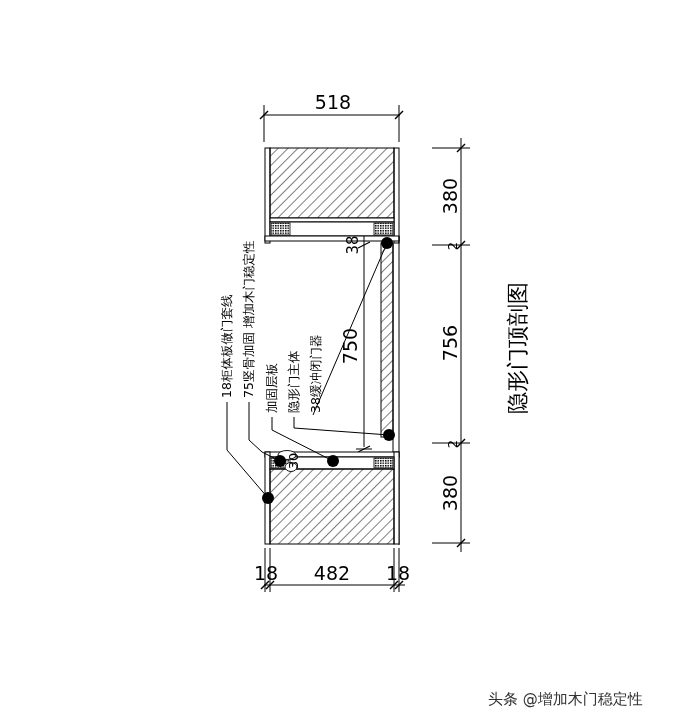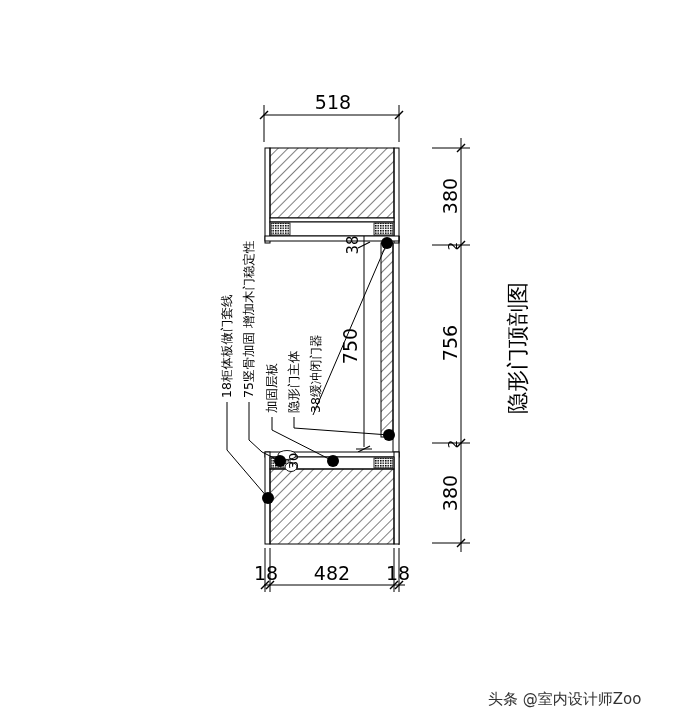--- a/index.html
+++ b/index.html
@@ -137,13 +137,13 @@
     <text class="note-text" transform="translate(276,413) rotate(-90)" text-anchor="start">加固层板</text>
     <polyline points="272,417 272,430 333,461" fill="none" stroke="#000" stroke-width="1"></polyline>
 
     <text class="note-text" transform="translate(298,413) rotate(-90)" text-anchor="start">隐形门主体</text>
     <polyline points="294,417 294,428 389,435" fill="none" stroke="#000" stroke-width="1"></polyline>
 
     <text class="note-text" transform="translate(320,413) rotate(-90)" text-anchor="start">38缓冲闭门器</text>
   </g>
 </svg>
 
-<div class="watermark">头条 @室内设计师Zoo</div>
+<div class="watermark">头条 @增加木门稳定性</div>
 
 </body></html>

